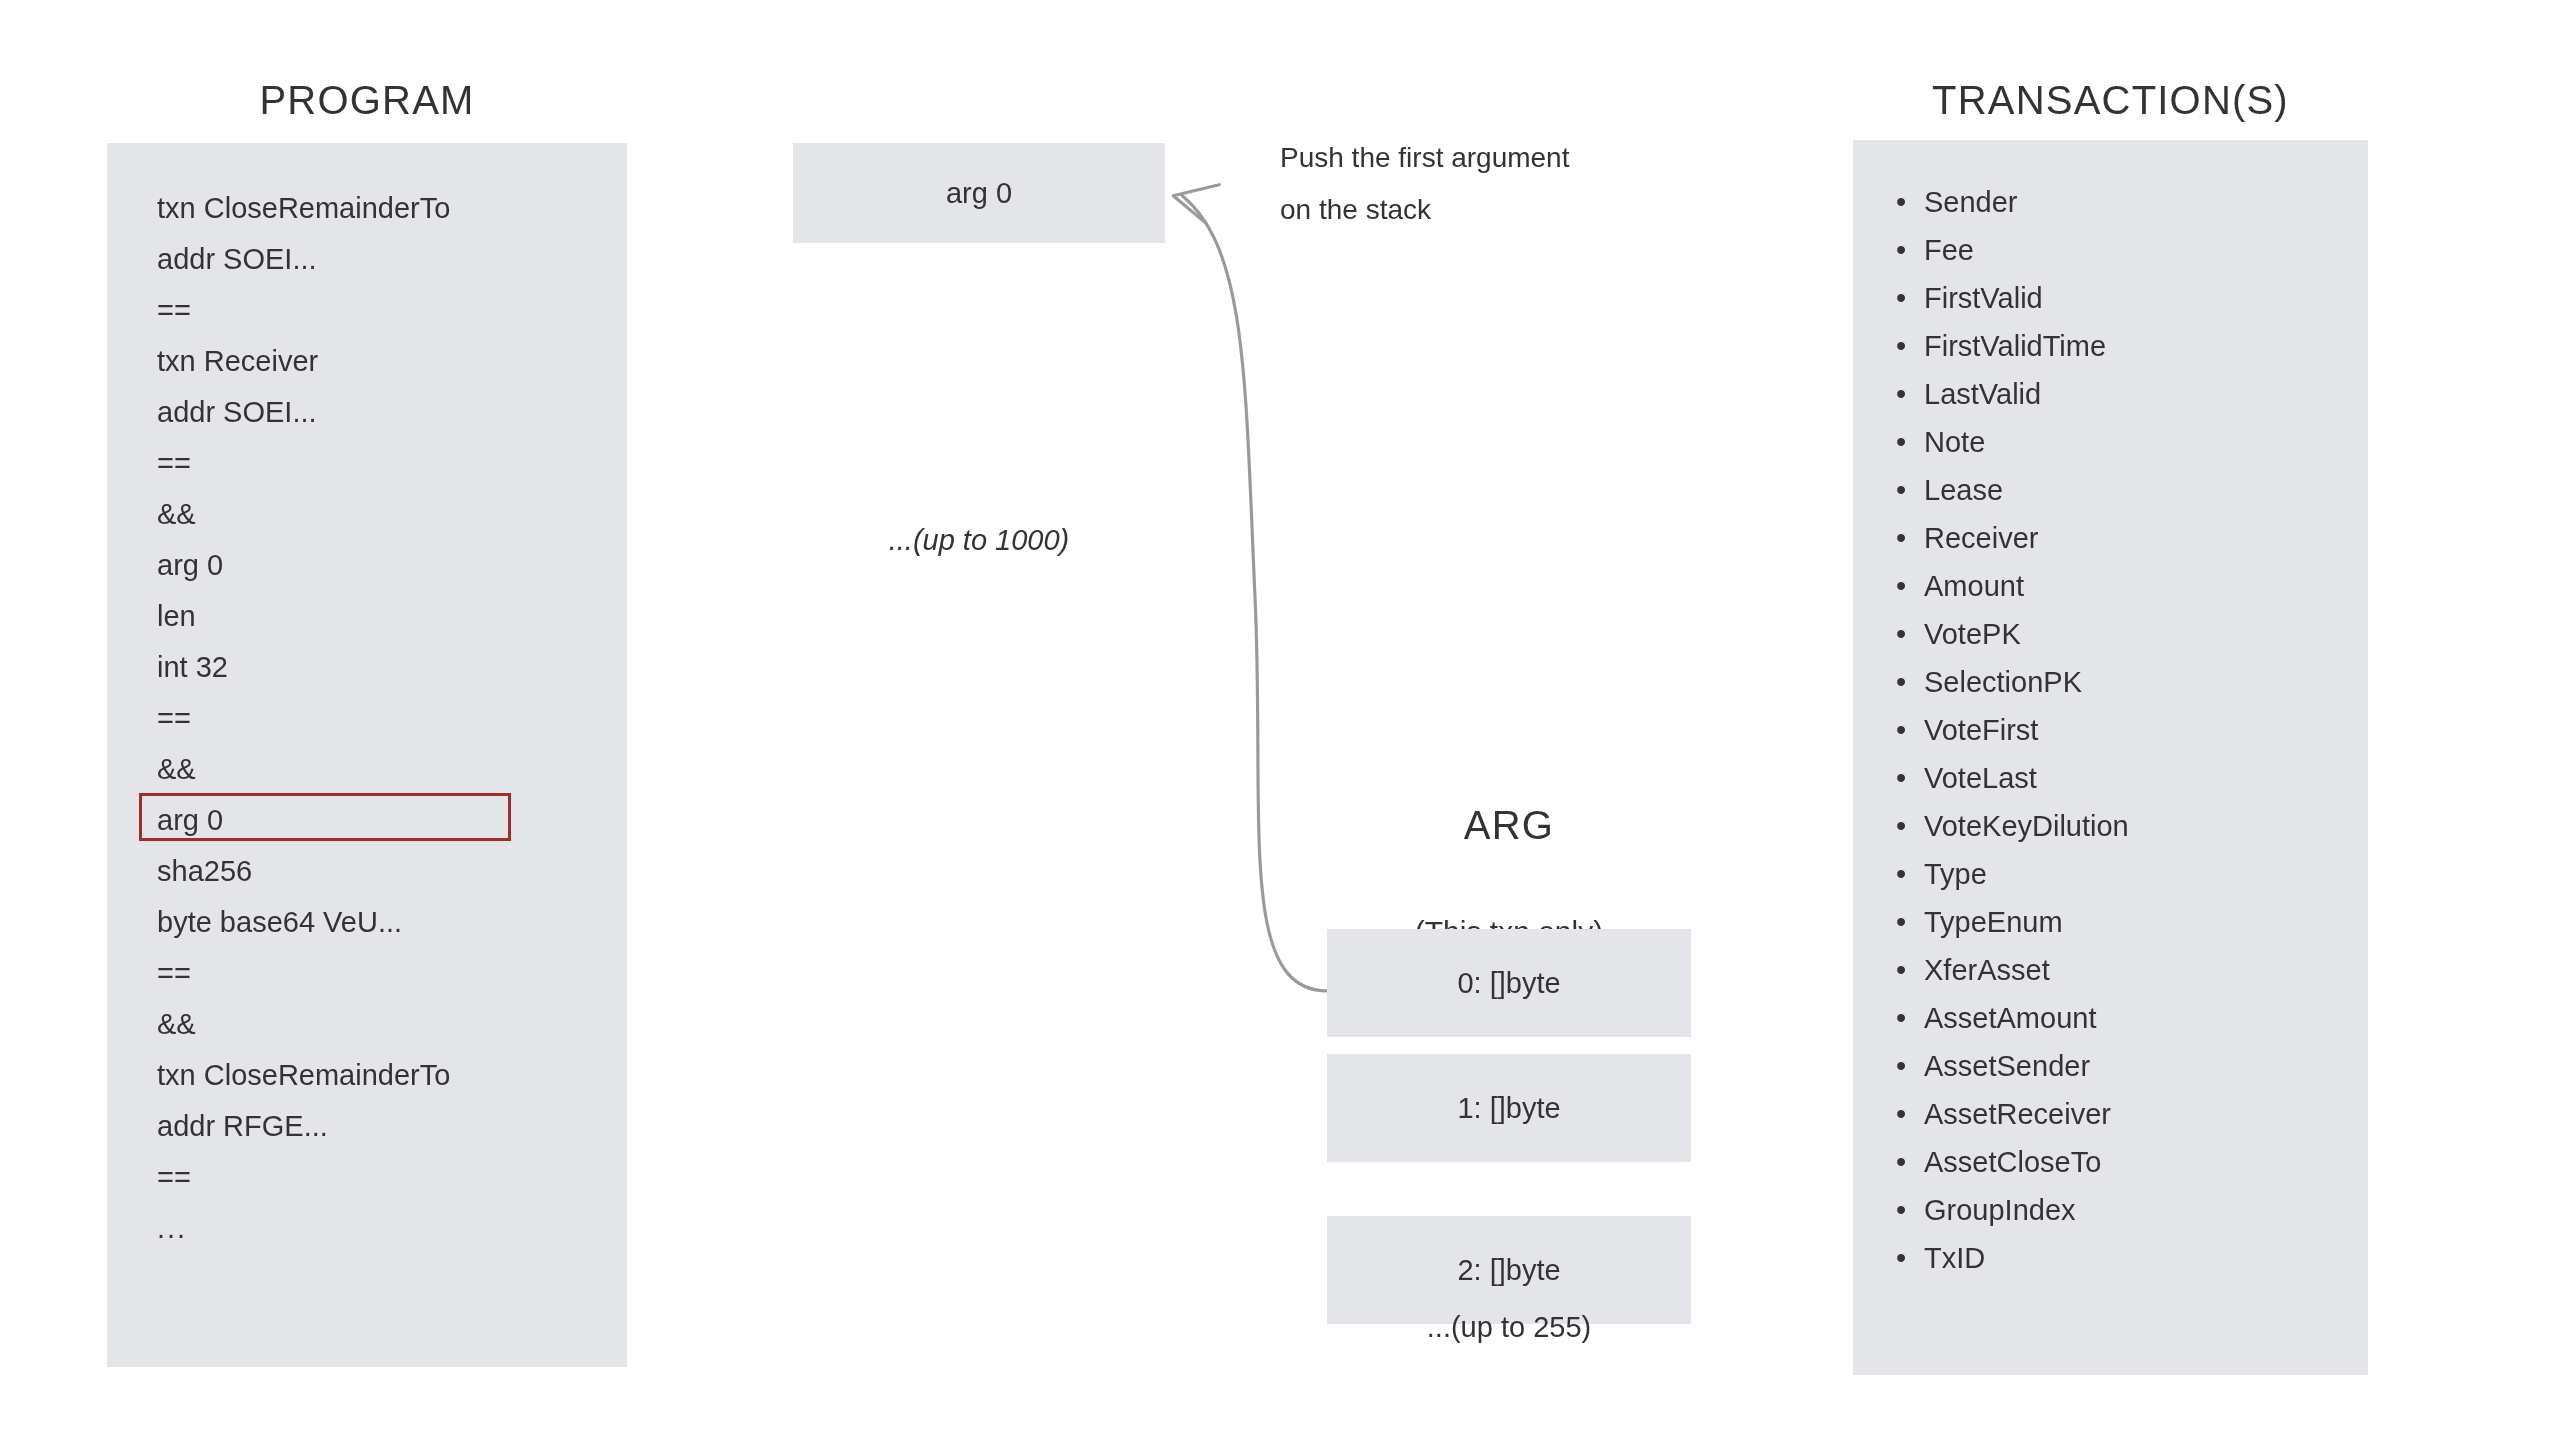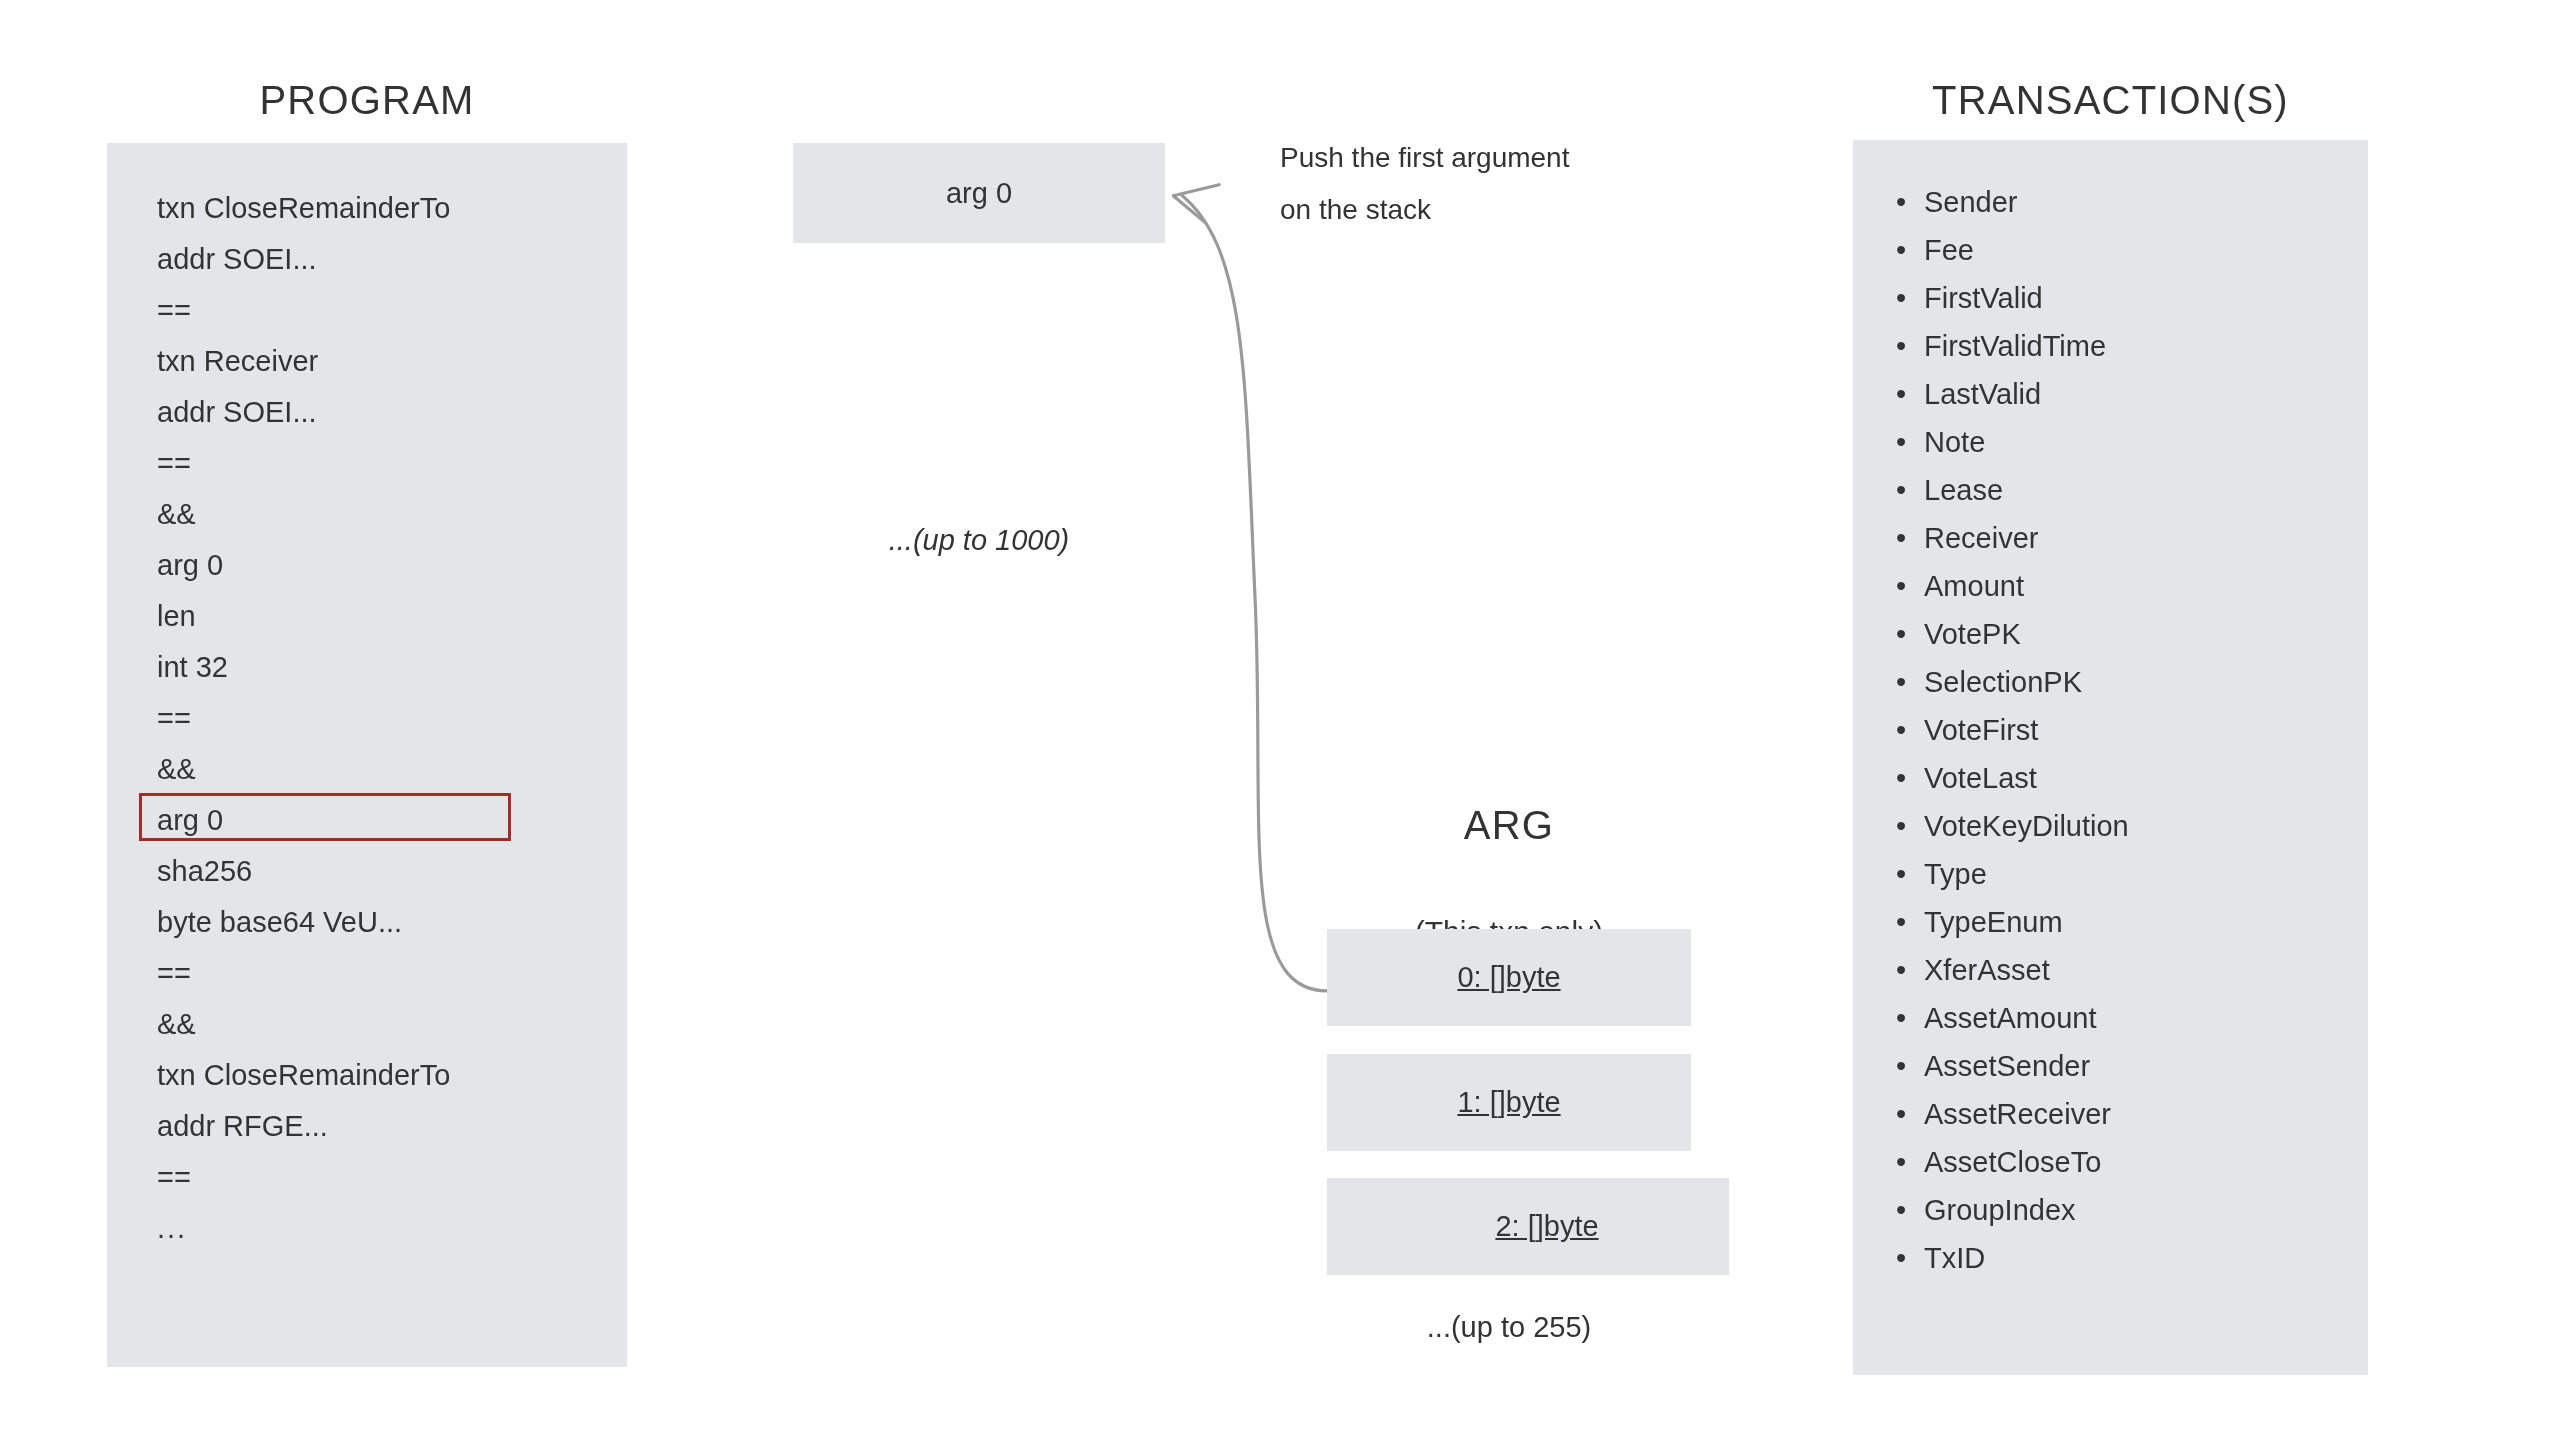--- a/index.html
+++ b/index.html
@@ -136,26 +136,25 @@
     width: 364px;
   }
   #arg-subtitle {
     left: 1327px;
     top: 868px;
     width: 364px;
   }
   .arg-cell {
     left: 1327px;
     width: 364px;
-    height: 97px;
-    text-decoration: underline;
+    height: 108px;
   }
   #arg-cell-0 { top: 929px; }
   #arg-cell-1 { top: 1054px; }
-  #arg-cell-2 { top: 1178px; padding-left: 38px; }
+  #arg-cell-2 { top: 1216px; }
   #arg-more {
     position: absolute;
     left: 1327px;
     top: 1311px;
     width: 364px;
     text-align: center;
     font-size: 29px;
     color: #333333;
     white-space: nowrap;
   }

